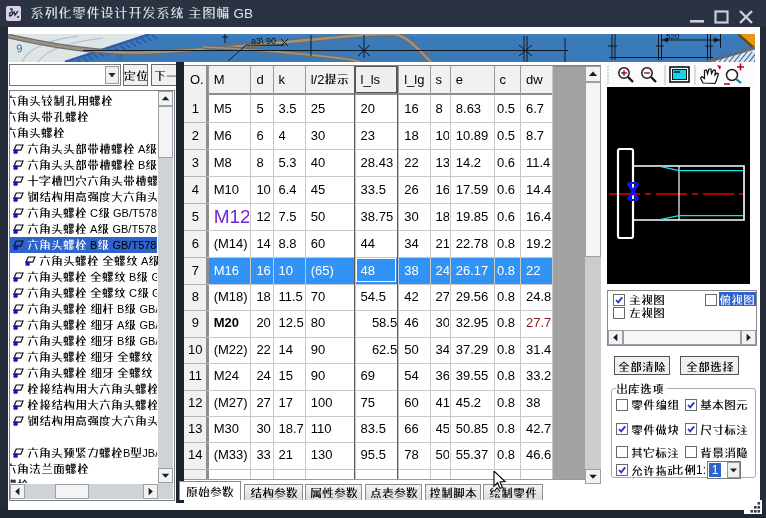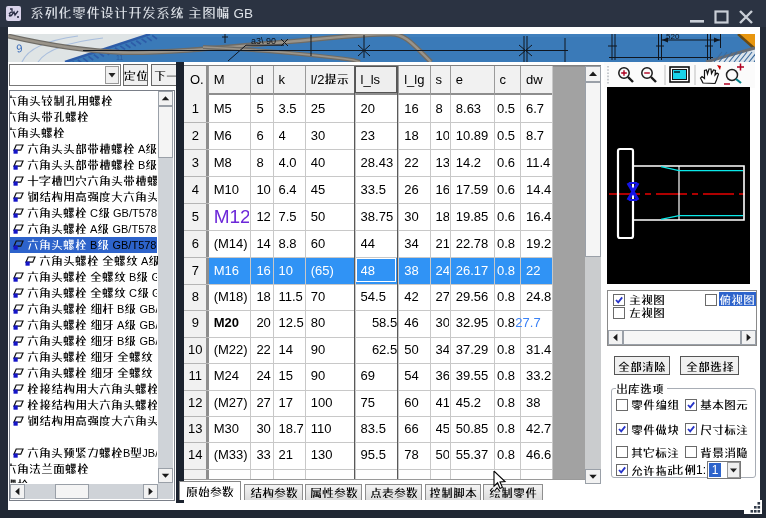--- a/index.html
+++ b/index.html
@@ -754,21 +754,21 @@
 <div style="position:absolute;left:310.7px;top:122px;width:42.9px;height:27px;overflow:hidden;white-space:nowrap;line-height:27px;font-size:13px;color:#000;"><i>30</i></div>
 <div style="position:absolute;left:360.6px;top:122px;width:36.6px;height:27px;overflow:hidden;white-space:nowrap;line-height:27px;font-size:13px;color:#000;"><i>23</i></div>
 <div style="position:absolute;left:404.2px;top:122px;width:24.3px;height:27px;overflow:hidden;white-space:nowrap;line-height:27px;font-size:13px;color:#000;"><i>18</i></div>
 <div style="position:absolute;left:435.5px;top:122px;width:13.3px;height:27px;overflow:hidden;white-space:nowrap;line-height:27px;font-size:13px;color:#000;"><i>10</i></div>
 <div style="position:absolute;left:455.8px;top:122px;width:36.8px;height:27px;overflow:hidden;white-space:nowrap;line-height:27px;font-size:13px;color:#000;"><i>10.89</i></div>
 <div style="position:absolute;left:493.6px;top:122px;width:21.4px;height:27px;overflow:hidden;white-space:nowrap;line-height:27px;font-size:13px;text-align:right;color:#000;"><i>0.5</i></div>
 <div style="position:absolute;left:526px;top:122px;width:26px;height:27px;overflow:hidden;white-space:nowrap;line-height:27px;font-size:13px;color:#000;"><i>8.7</i></div>
 <div style="position:absolute;left:184px;top:149px;width:22.7px;height:27px;overflow:hidden;white-space:nowrap;line-height:27px;font-size:13px;text-align:center;color:#000;"><i>3</i></div>
 <div style="position:absolute;left:213.7px;top:149px;width:35.7px;height:27px;overflow:hidden;white-space:nowrap;line-height:27px;font-size:13px;color:#000;"><i>M8</i></div>
 <div style="position:absolute;left:256.4px;top:149px;width:15.1px;height:27px;overflow:hidden;white-space:nowrap;line-height:27px;font-size:13px;color:#000;"><i>8</i></div>
-<div style="position:absolute;left:278.5px;top:149px;width:25.2px;height:27px;overflow:hidden;white-space:nowrap;line-height:27px;font-size:13px;color:#000;"><i>4.0</i></div>
+<div style="position:absolute;left:278.5px;top:149px;width:25.2px;height:27px;overflow:hidden;white-space:nowrap;line-height:27px;font-size:13px;color:#000;"><i>5.3</i></div>
 <div style="position:absolute;left:310.7px;top:149px;width:42.9px;height:27px;overflow:hidden;white-space:nowrap;line-height:27px;font-size:13px;color:#000;"><i>40</i></div>
 <div style="position:absolute;left:360.6px;top:149px;width:36.6px;height:27px;overflow:hidden;white-space:nowrap;line-height:27px;font-size:13px;color:#000;"><i>28.43</i></div>
 <div style="position:absolute;left:404.2px;top:149px;width:24.3px;height:27px;overflow:hidden;white-space:nowrap;line-height:27px;font-size:13px;color:#000;"><i>22</i></div>
 <div style="position:absolute;left:435.5px;top:149px;width:13.3px;height:27px;overflow:hidden;white-space:nowrap;line-height:27px;font-size:13px;color:#000;"><i>13</i></div>
 <div style="position:absolute;left:455.8px;top:149px;width:36.8px;height:27px;overflow:hidden;white-space:nowrap;line-height:27px;font-size:13px;color:#000;"><i>14.2</i></div>
 <div style="position:absolute;left:493.6px;top:149px;width:21.4px;height:27px;overflow:hidden;white-space:nowrap;line-height:27px;font-size:13px;text-align:right;color:#000;"><i>0.6</i></div>
 <div style="position:absolute;left:526px;top:149px;width:26px;height:27px;overflow:hidden;white-space:nowrap;line-height:27px;font-size:13px;color:#000;"><i>11.4</i></div>
 <div style="position:absolute;left:184px;top:176px;width:22.7px;height:27px;overflow:hidden;white-space:nowrap;line-height:27px;font-size:13px;text-align:center;color:#000;"><i>4</i></div>
 <div style="position:absolute;left:213.7px;top:176px;width:35.7px;height:27px;overflow:hidden;white-space:nowrap;line-height:27px;font-size:13px;color:#000;"><i>M10</i></div>
 <div style="position:absolute;left:256.4px;top:176px;width:15.1px;height:27px;overflow:hidden;white-space:nowrap;line-height:27px;font-size:13px;color:#000;"><i>10</i></div>
@@ -827,21 +827,21 @@
 <div style="position:absolute;left:184px;top:310.4px;width:22.7px;height:26.4px;overflow:hidden;white-space:nowrap;line-height:26.4px;font-size:13px;text-align:center;color:#000;"><i>9</i></div>
 <div style="position:absolute;left:213.7px;top:310.4px;width:35.7px;height:26.4px;overflow:hidden;white-space:nowrap;line-height:26.4px;font-size:13px;color:#000;font-weight:bold;"><i>M20</i></div>
 <div style="position:absolute;left:256.4px;top:310.4px;width:15.1px;height:26.4px;overflow:hidden;white-space:nowrap;line-height:26.4px;font-size:13px;color:#000;"><i>20</i></div>
 <div style="position:absolute;left:278.5px;top:310.4px;width:25.2px;height:26.4px;overflow:hidden;white-space:nowrap;line-height:26.4px;font-size:13px;color:#000;"><i>12.5</i></div>
 <div style="position:absolute;left:310.7px;top:310.4px;width:42.9px;height:26.4px;overflow:hidden;white-space:nowrap;line-height:26.4px;font-size:13px;color:#000;"><i>80</i></div>
 <div style="position:absolute;left:360.6px;top:310.4px;width:36.6px;height:26.4px;overflow:hidden;white-space:nowrap;line-height:26.4px;font-size:13px;color:#000;text-align:right;"><i>58.5</i></div>
 <div style="position:absolute;left:404.2px;top:310.4px;width:24.3px;height:26.4px;overflow:hidden;white-space:nowrap;line-height:26.4px;font-size:13px;color:#000;"><i>46</i></div>
 <div style="position:absolute;left:435.5px;top:310.4px;width:13.3px;height:26.4px;overflow:hidden;white-space:nowrap;line-height:26.4px;font-size:13px;color:#000;"><i>30</i></div>
 <div style="position:absolute;left:455.8px;top:310.4px;width:36.8px;height:26.4px;overflow:hidden;white-space:nowrap;line-height:26.4px;font-size:13px;color:#000;"><i>32.95</i></div>
 <div style="position:absolute;left:493.6px;top:310.4px;width:21.4px;height:26.4px;overflow:hidden;white-space:nowrap;line-height:26.4px;font-size:13px;text-align:right;color:#000;"><i>0.8</i></div>
-<div style="position:absolute;left:515px;top:310.4px;width:26px;height:26.4px;overflow:hidden;white-space:nowrap;line-height:26.4px;font-size:13px;color:#3b82f6;text-align:center;"><i>27.7</i></div>
+<div style="position:absolute;left:526px;top:310.4px;width:26px;height:26.4px;overflow:hidden;white-space:nowrap;line-height:26.4px;font-size:13px;color:#7f1d1d;"><i>27.7</i></div>
 <div style="position:absolute;left:184px;top:336.8px;width:22.7px;height:26.4px;overflow:hidden;white-space:nowrap;line-height:26.4px;font-size:13px;text-align:center;color:#000;"><i>10</i></div>
 <div style="position:absolute;left:213.7px;top:336.8px;width:35.7px;height:26.4px;overflow:hidden;white-space:nowrap;line-height:26.4px;font-size:13px;color:#000;"><i>(M22)</i></div>
 <div style="position:absolute;left:256.4px;top:336.8px;width:15.1px;height:26.4px;overflow:hidden;white-space:nowrap;line-height:26.4px;font-size:13px;color:#000;"><i>22</i></div>
 <div style="position:absolute;left:278.5px;top:336.8px;width:25.2px;height:26.4px;overflow:hidden;white-space:nowrap;line-height:26.4px;font-size:13px;color:#000;"><i>14</i></div>
 <div style="position:absolute;left:310.7px;top:336.8px;width:42.9px;height:26.4px;overflow:hidden;white-space:nowrap;line-height:26.4px;font-size:13px;color:#000;"><i>90</i></div>
 <div style="position:absolute;left:360.6px;top:336.8px;width:36.6px;height:26.4px;overflow:hidden;white-space:nowrap;line-height:26.4px;font-size:13px;color:#000;text-align:right;"><i>62.5</i></div>
 <div style="position:absolute;left:404.2px;top:336.8px;width:24.3px;height:26.4px;overflow:hidden;white-space:nowrap;line-height:26.4px;font-size:13px;color:#000;"><i>50</i></div>
 <div style="position:absolute;left:435.5px;top:336.8px;width:13.3px;height:26.4px;overflow:hidden;white-space:nowrap;line-height:26.4px;font-size:13px;color:#000;"><i>34</i></div>
 <div style="position:absolute;left:455.8px;top:336.8px;width:36.8px;height:26.4px;overflow:hidden;white-space:nowrap;line-height:26.4px;font-size:13px;color:#000;"><i>37.29</i></div>
 <div style="position:absolute;left:493.6px;top:336.8px;width:21.4px;height:26.4px;overflow:hidden;white-space:nowrap;line-height:26.4px;font-size:13px;text-align:right;color:#000;"><i>0.8</i></div>

